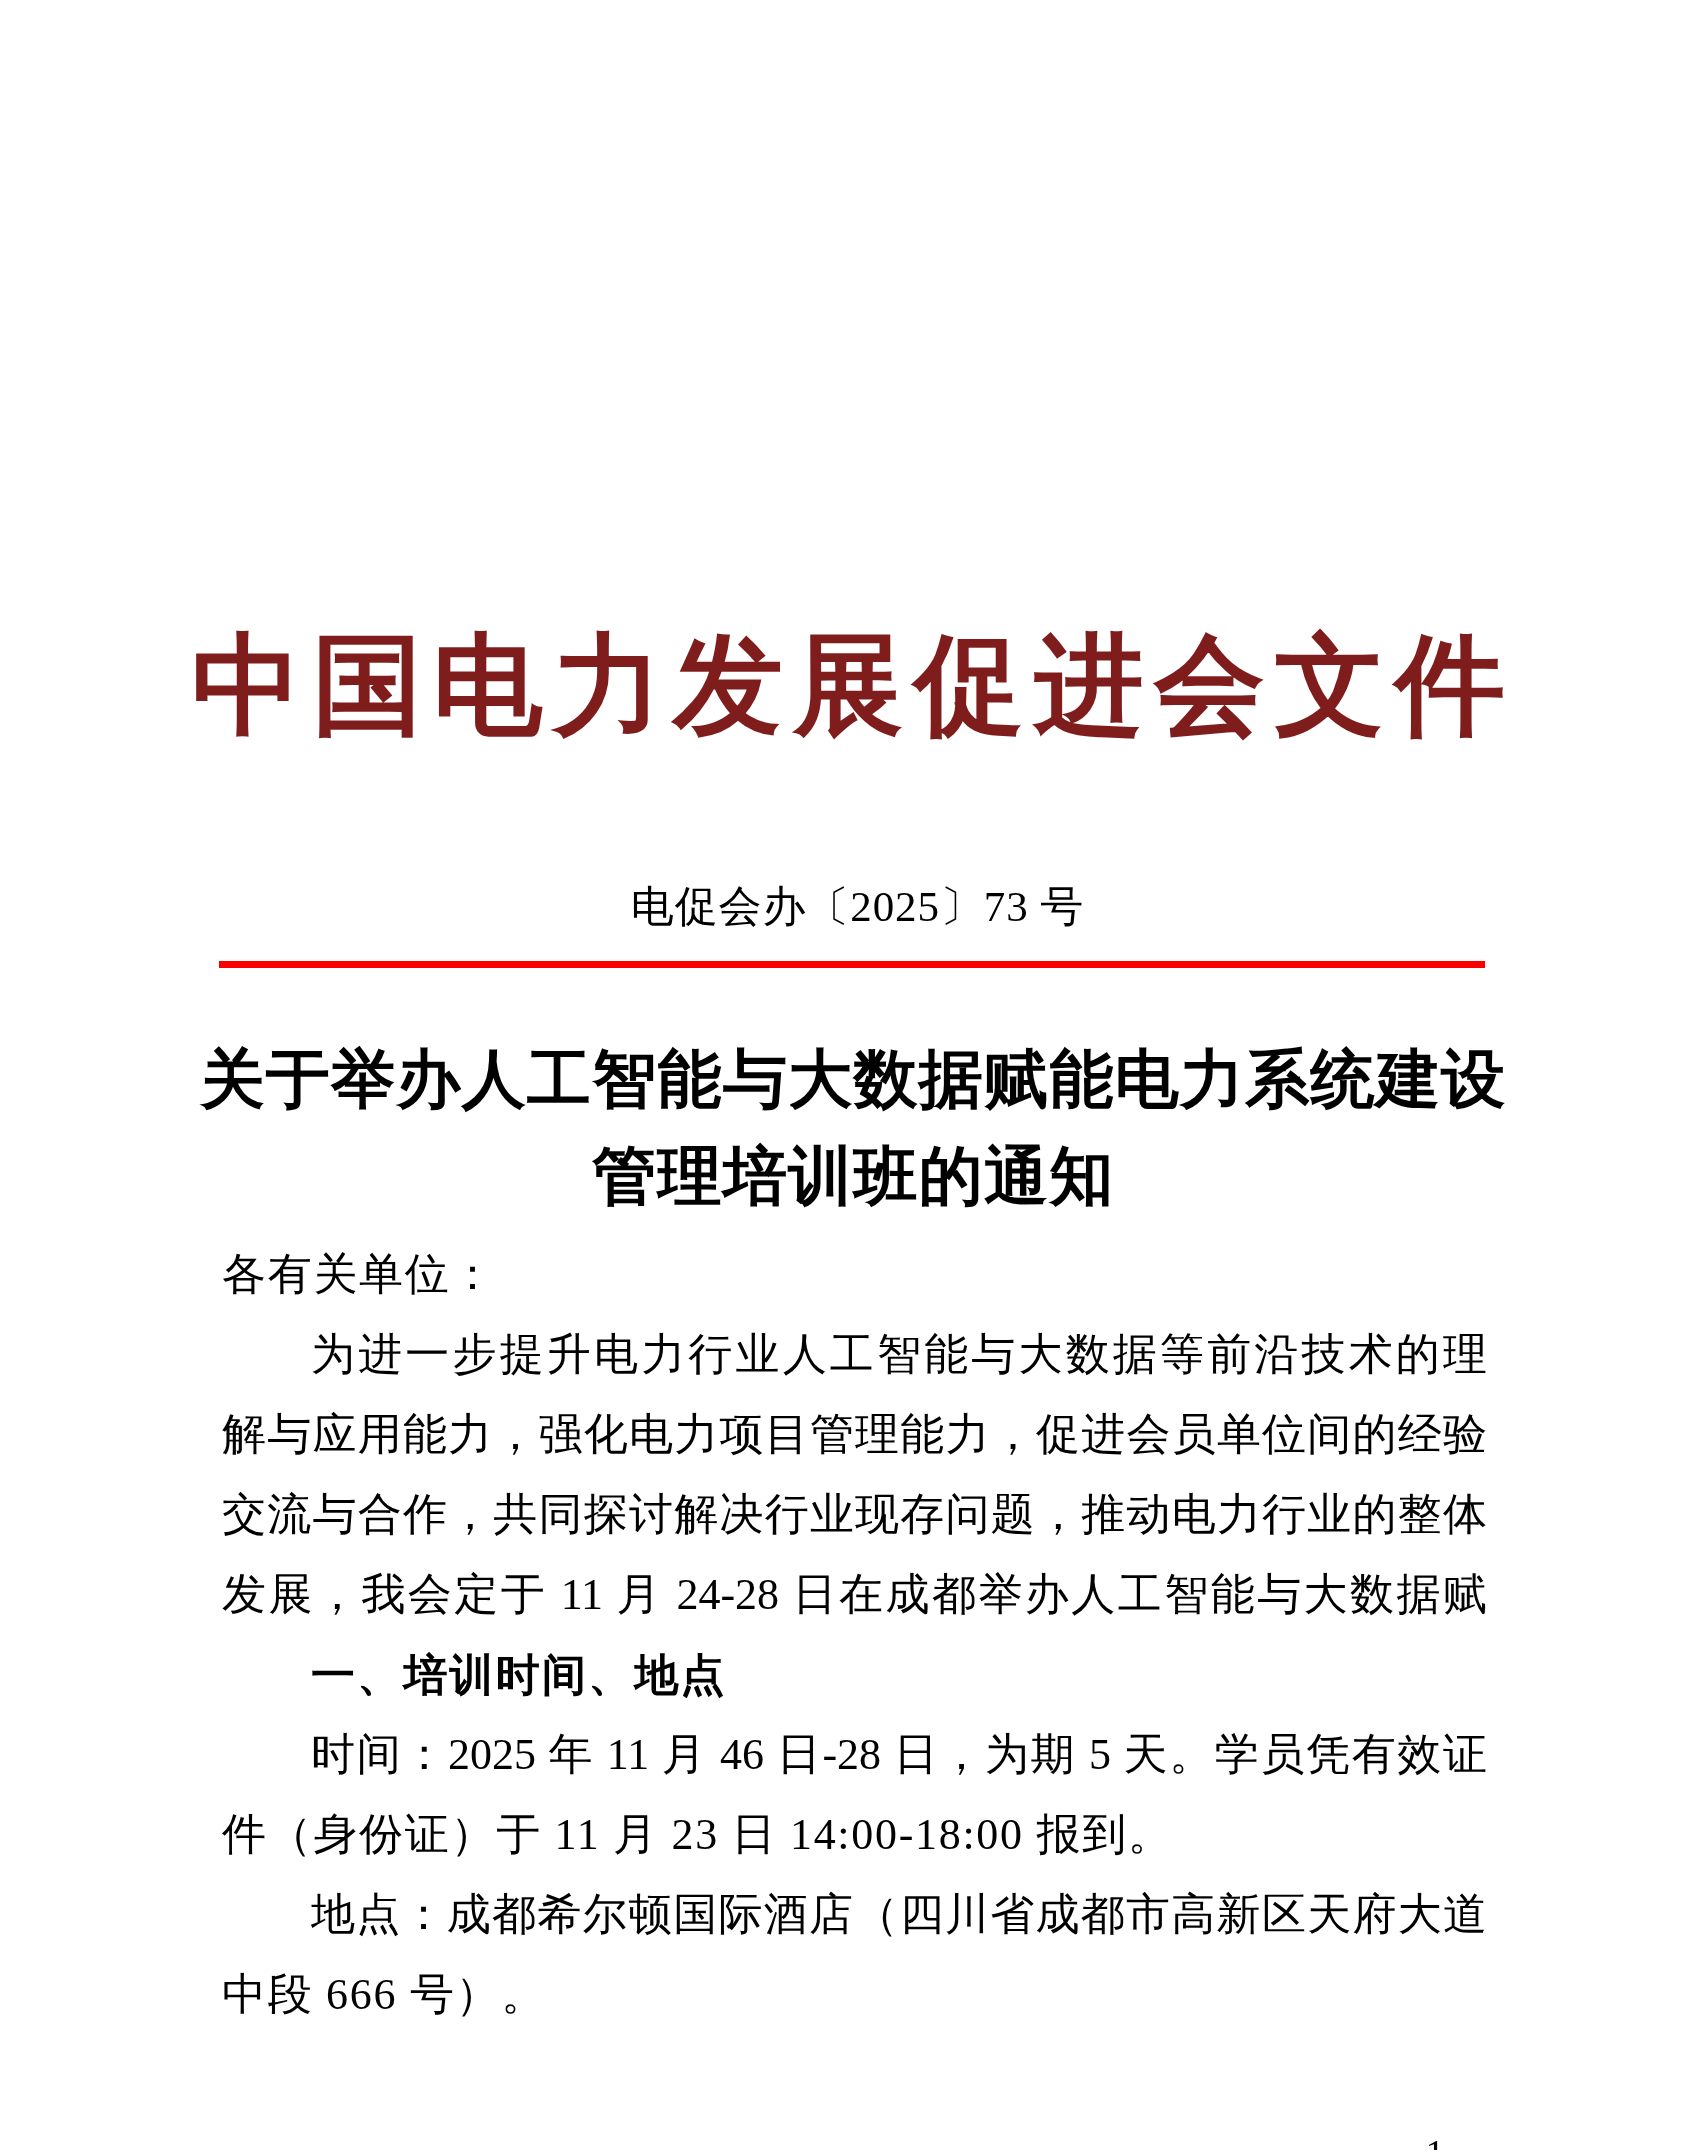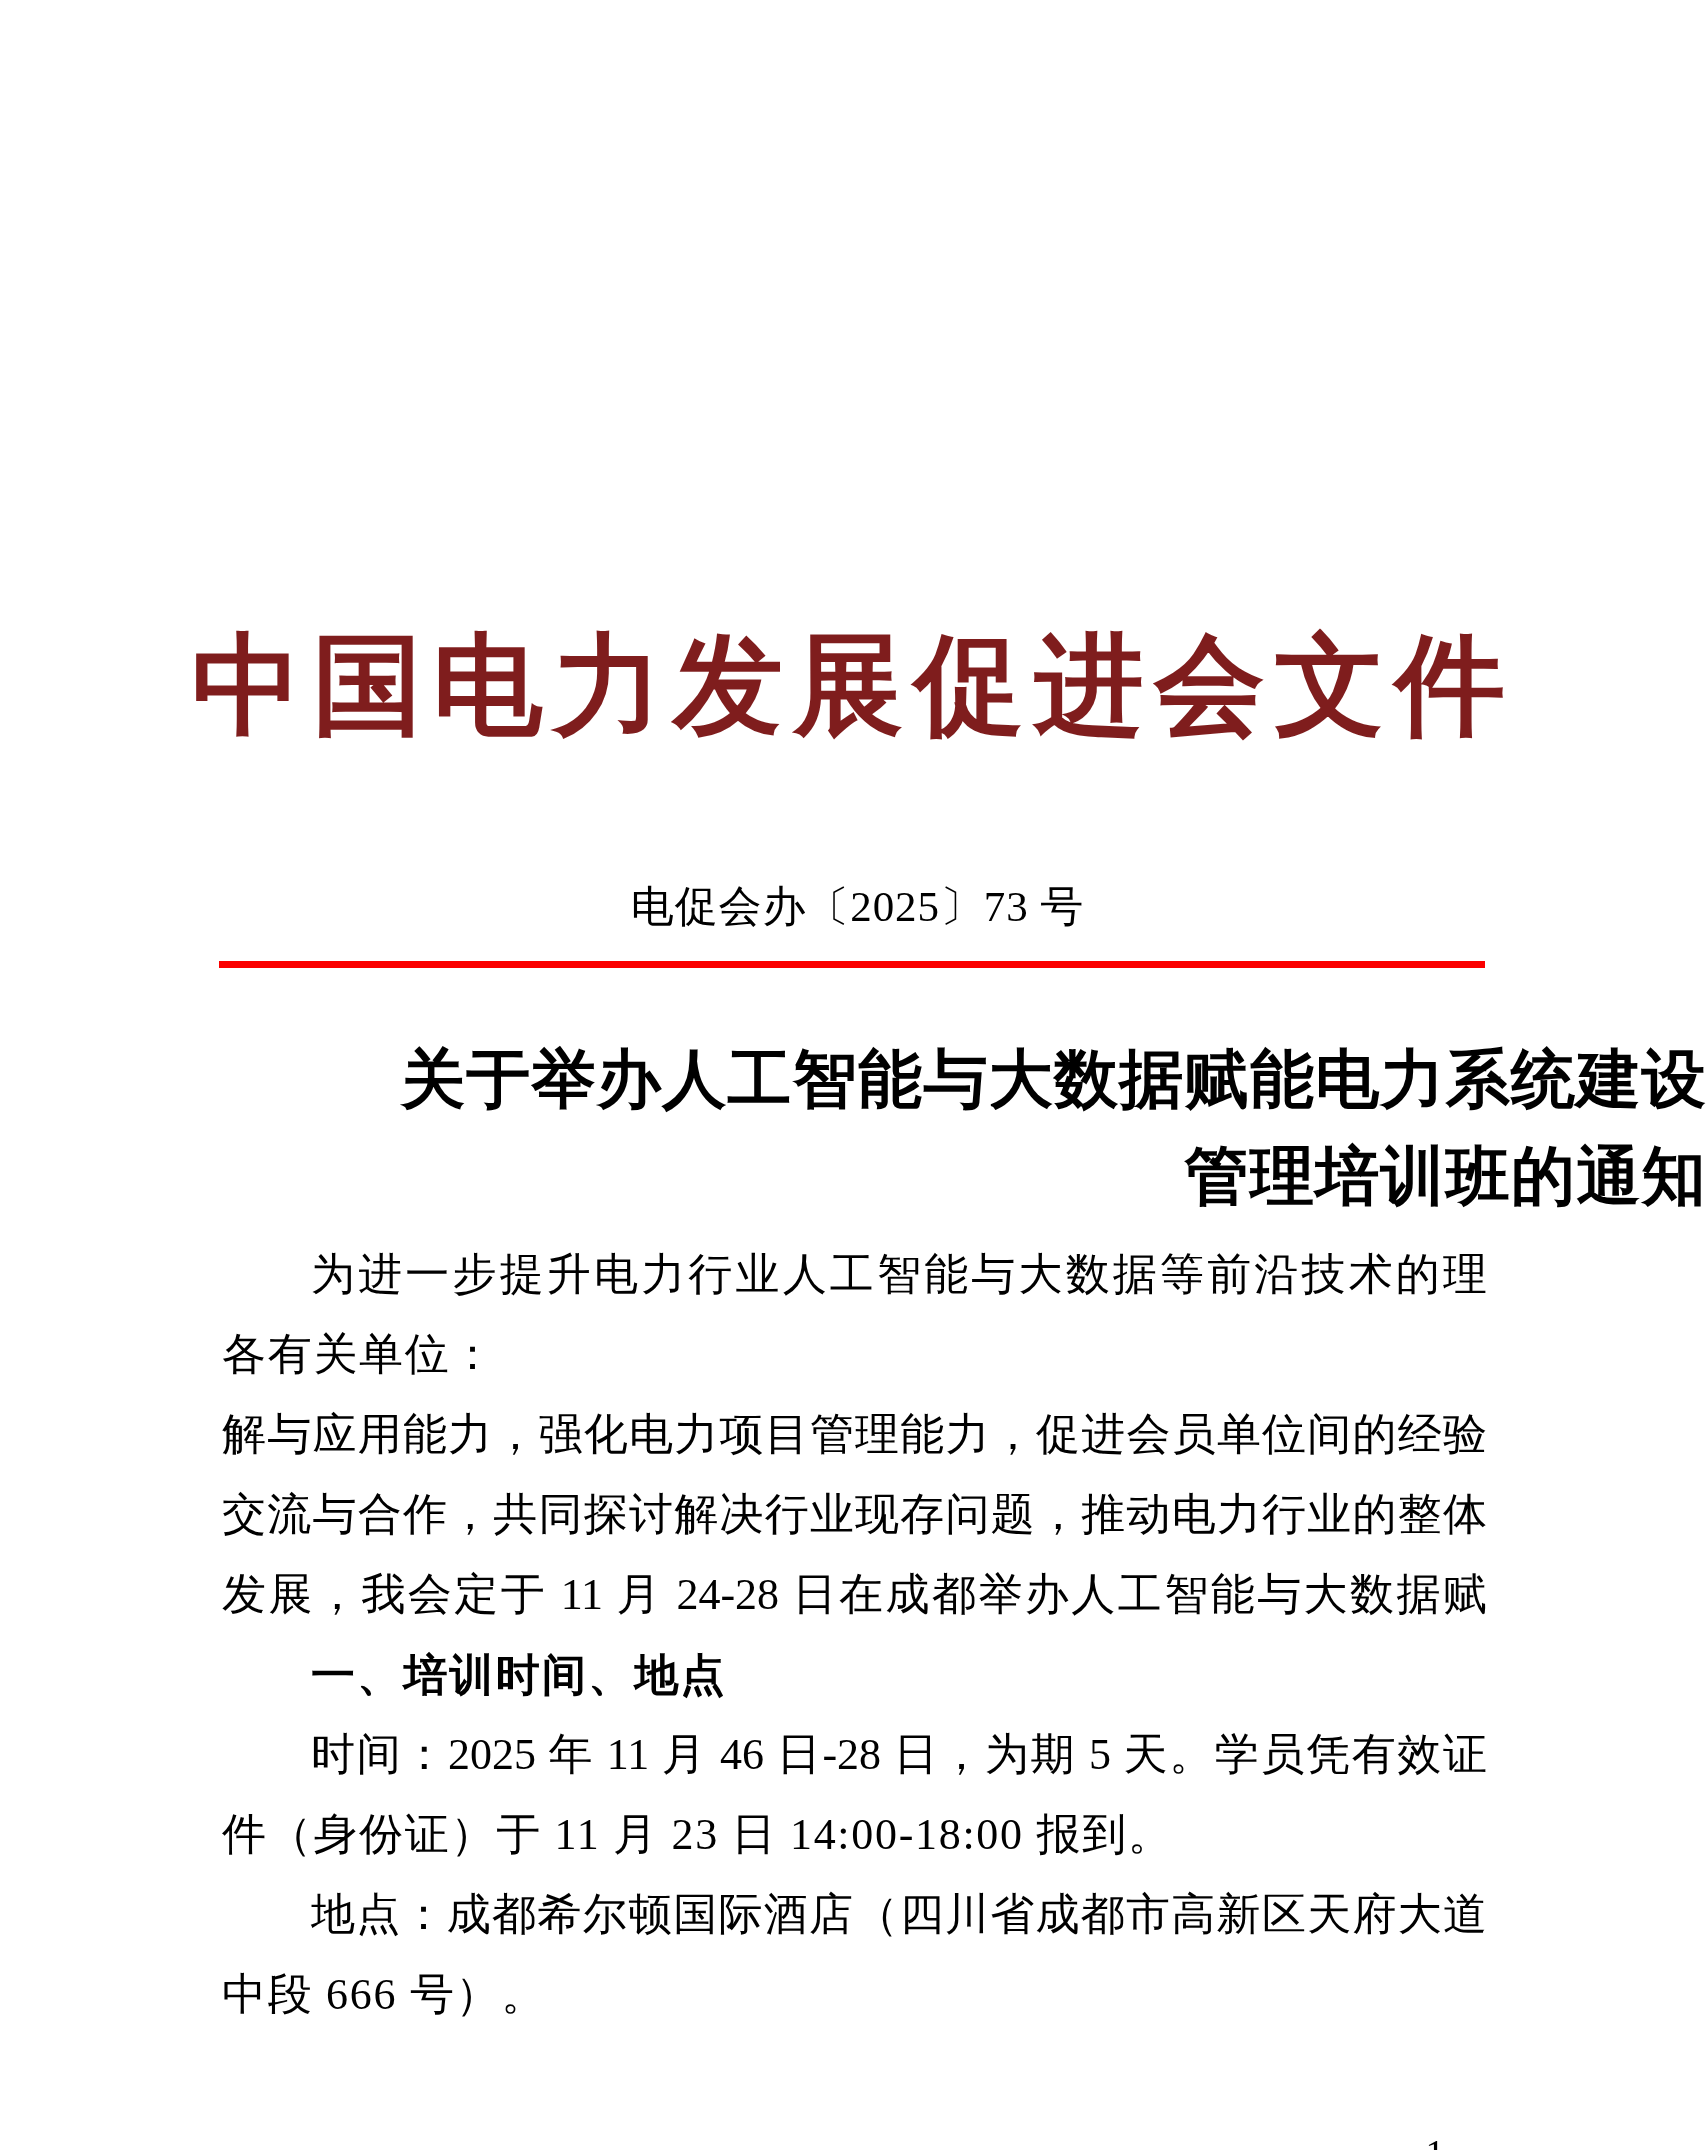--- a/index.html
+++ b/index.html
@@ -52,21 +52,21 @@
     height: 7.3px;
     top: 961px;
     background: #fb0000;
   }
 
   
   .notice-title {
     position: absolute;
     left: 0; right: 0;
     top: 1031px;
-    text-align: right;
+    text-align: center;
     font-size: 64px;
     font-weight: 700;
     line-height: 97px;
     letter-spacing: 1.3px;
     white-space: nowrap;
   }
 
   
   .body-col {
     position: absolute;
@@ -112,22 +112,22 @@
   <div class="doc-number">电促会办〔2025〕73 号</div>
 
   <div class="red-rule"></div>
 
   <div class="notice-title">
     <div>关于举办人工智能与大数据赋能电力系统建设</div>
     <div>管理培训班的通知</div>
   </div>
 
   <div class="body-col">
+    <div class="line">各有关单位：</div>
     <div class="line indent fill">为进一步提升电力行业人工智能与大数据等前沿技术的理</div>
-    <div class="line">各有关单位：</div>
     <div class="line fill">解与应用能力，强化电力项目管理能力，促进会员单位间的经验</div>
     <div class="line fill">交流与合作，共同探讨解决行业现存问题，推动电力行业的整体</div>
     <div class="line fill">发展，我会定于 11 月 24-28 日在成都举办人工智能与大数据赋</div>
     <div class="line indent section-heading">一、培训时间、地点</div>
     <div class="line indent fill">时间：2025 年 11 月 46 日-28 日，为期 5 天。学员凭有效证</div>
     <div class="line">件（身份证）于 11 月 23 日 14:00-18:00 报到。</div>
     <div class="line indent fill">地点：成都希尔顿国际酒店（四川省成都市高新区天府大道</div>
     <div class="line">中段 666 号）。</div>
   </div>
 

